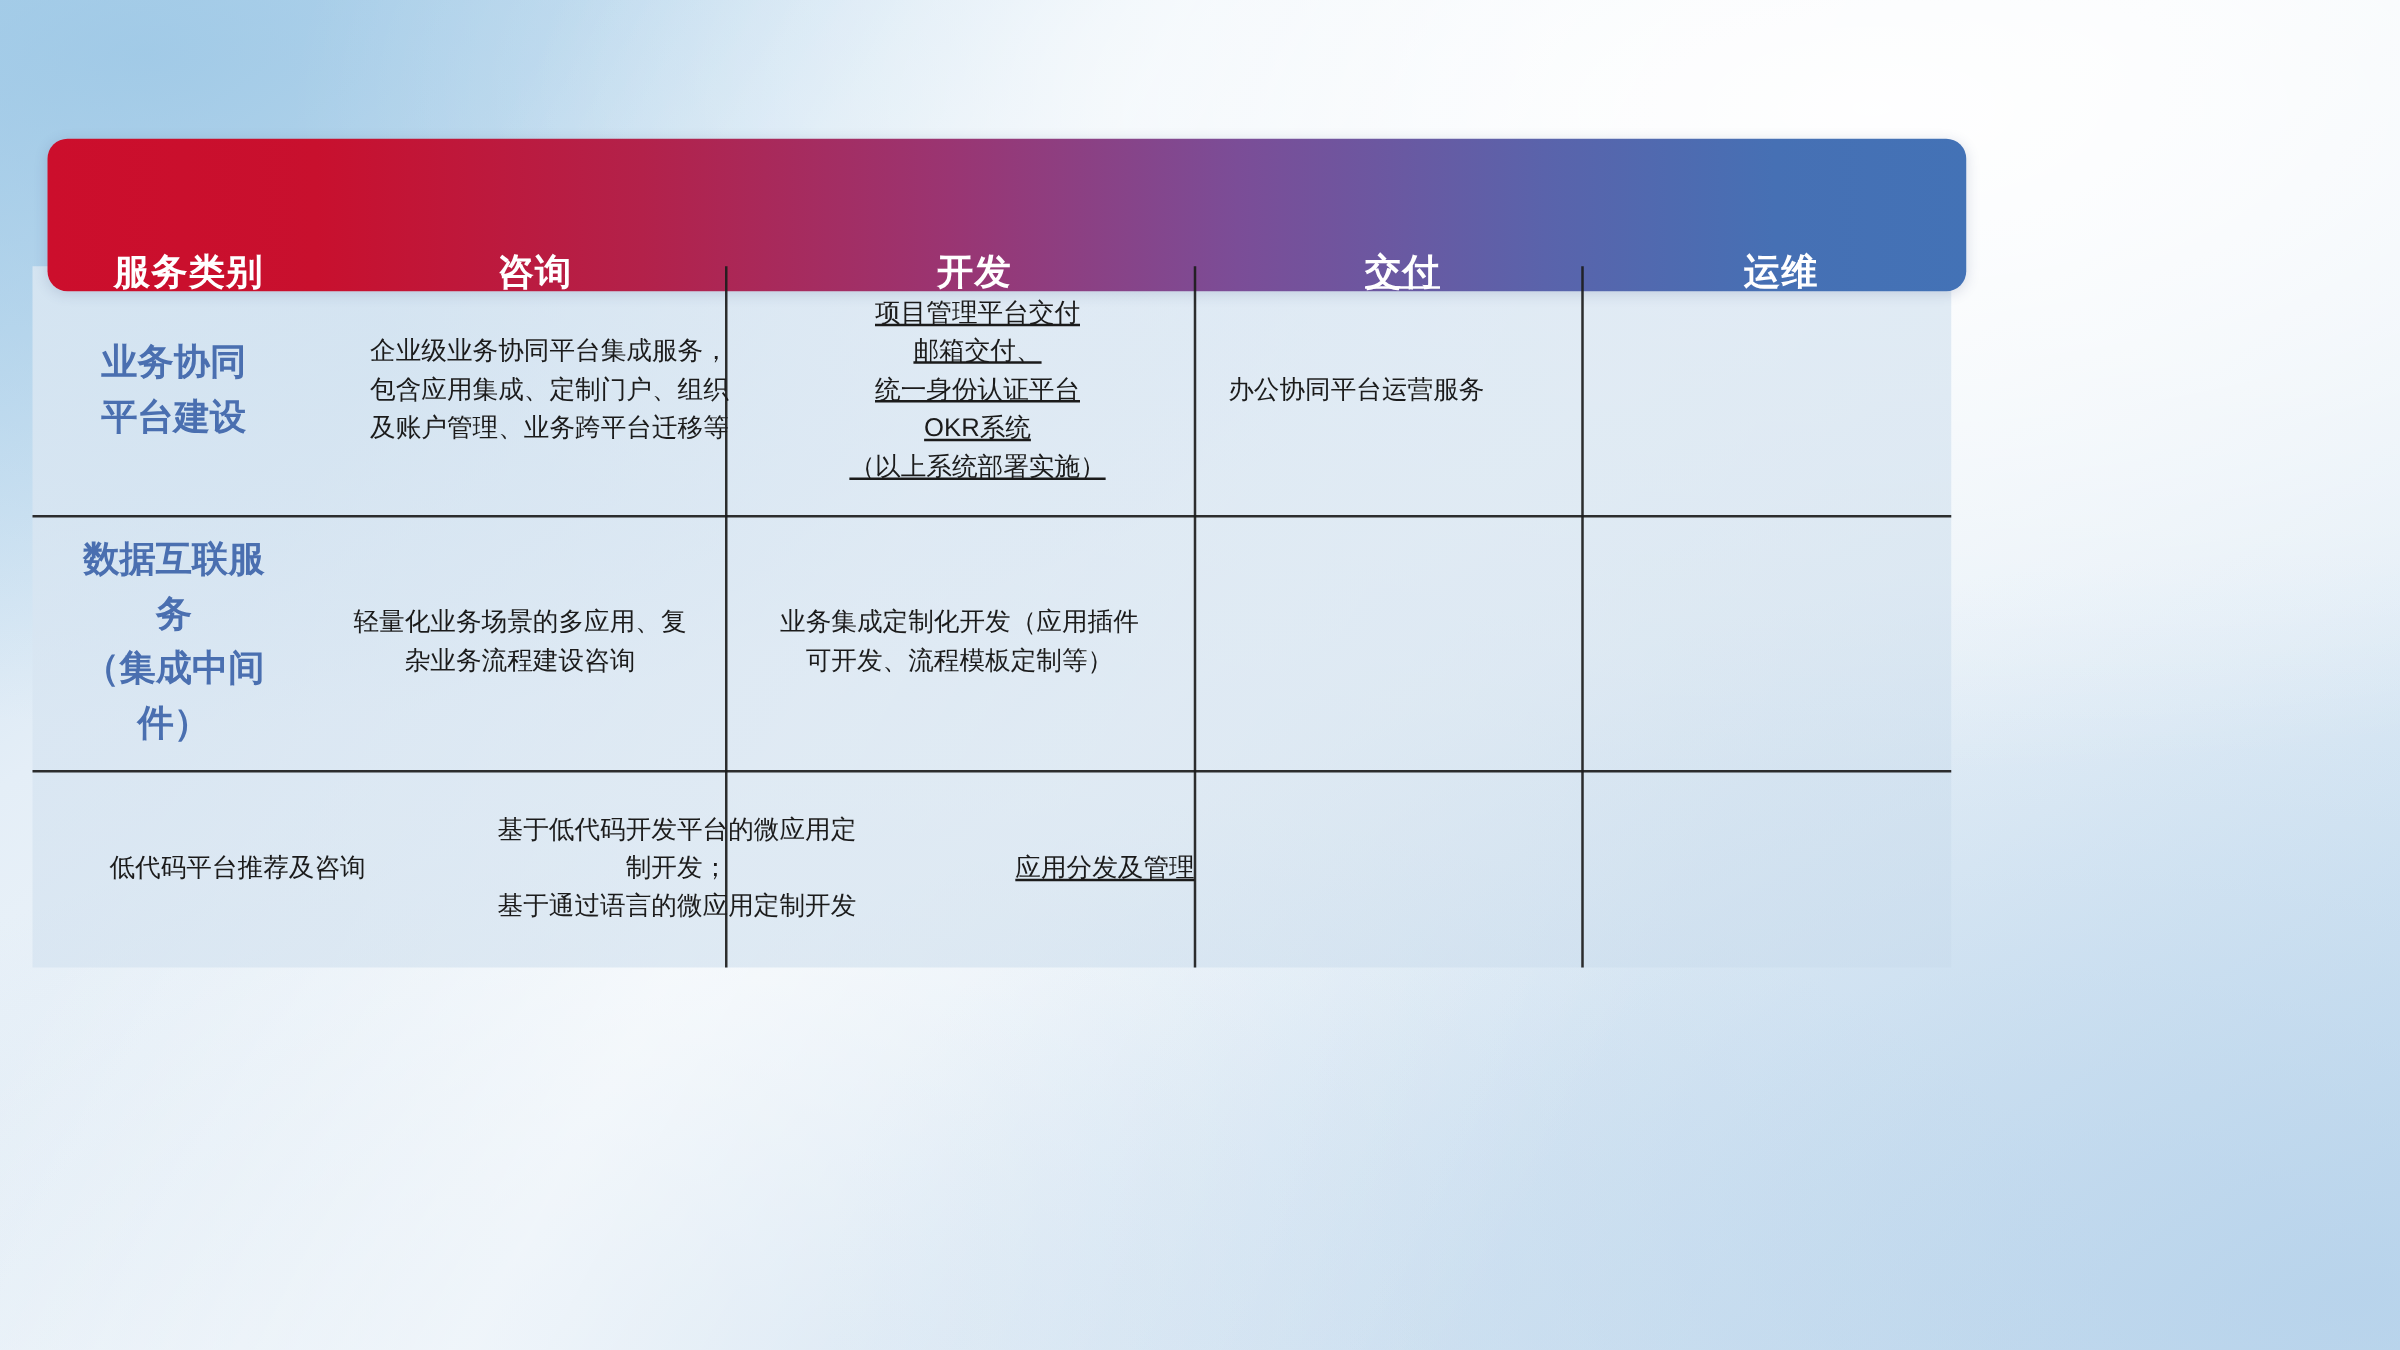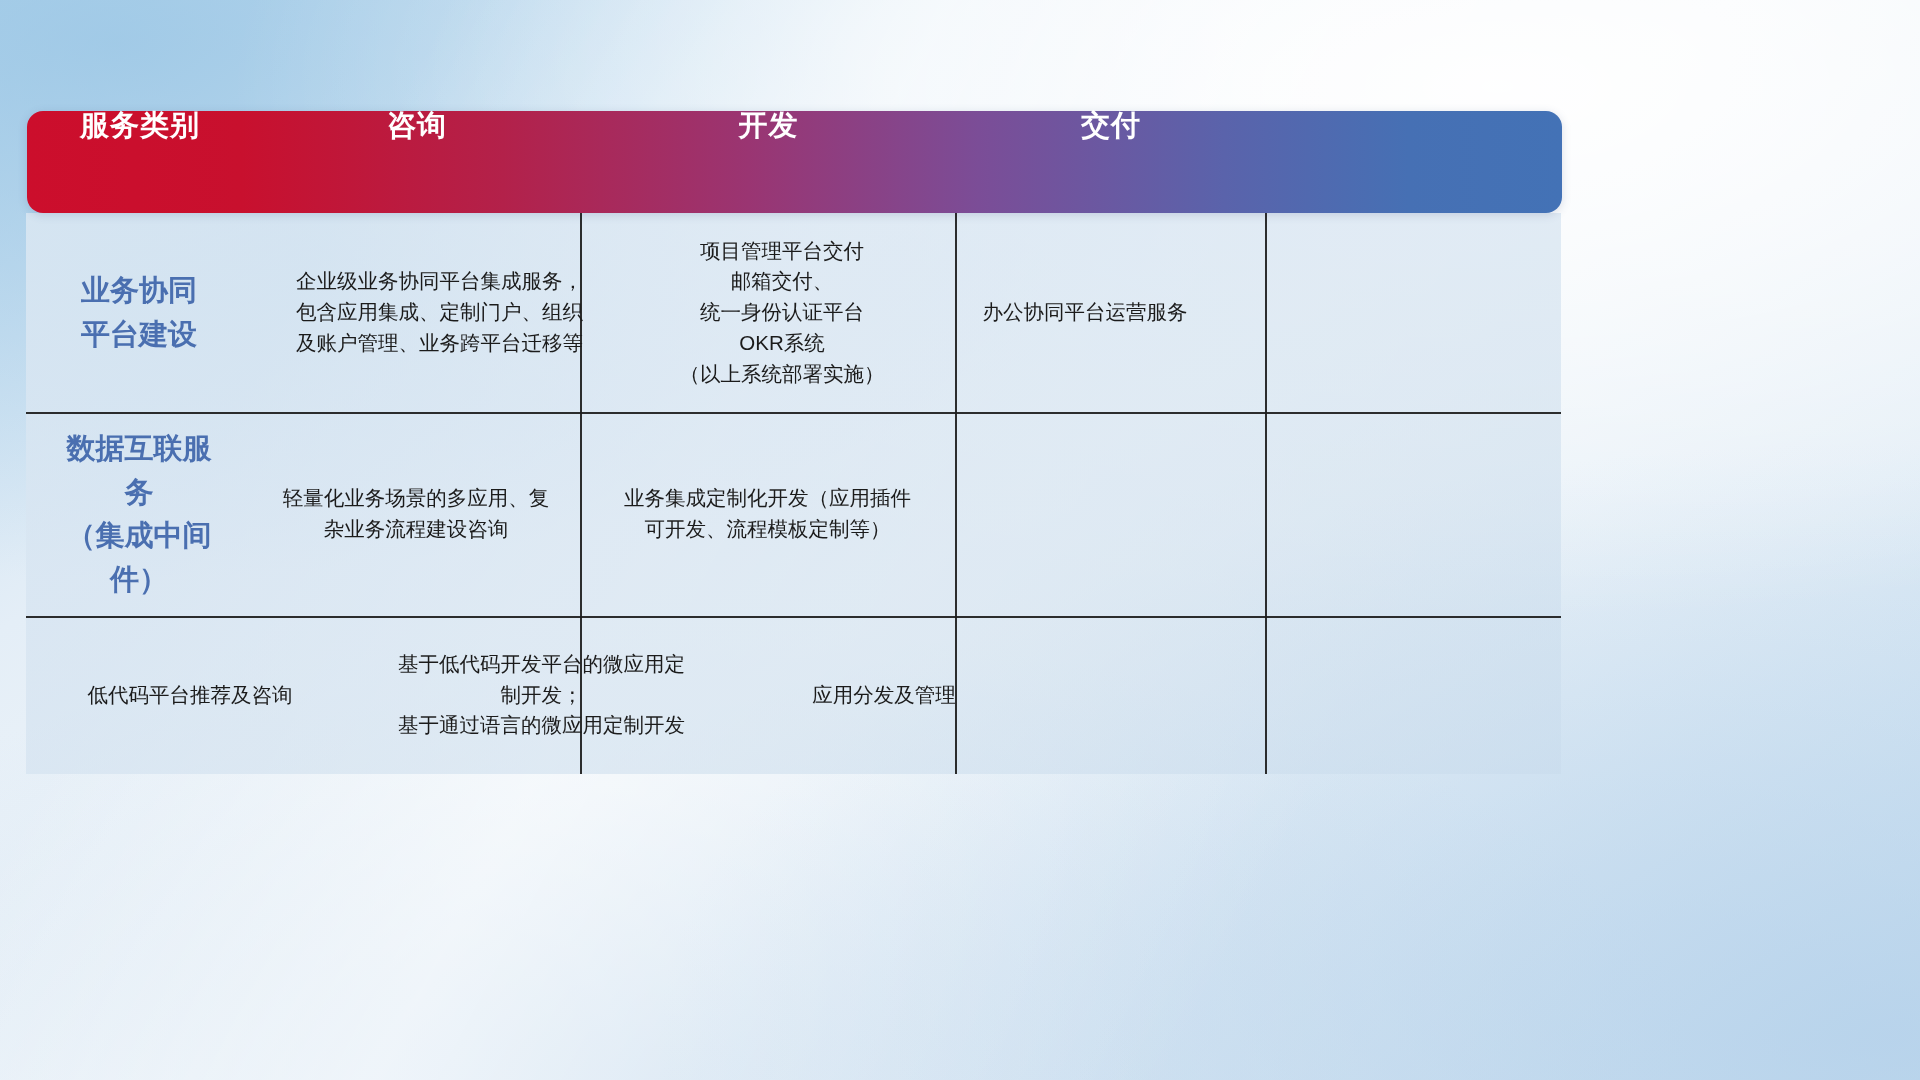--- a/index.html
+++ b/index.html
@@ -54,47 +54,47 @@
     background: linear-gradient(160deg,
         rgba(222,233,243,0.80) 0%,
         rgba(214,228,241,0.72) 35%,
         rgba(208,224,238,0.62) 70%,
         rgba(200,219,236,0.55) 100%);
   }
 
   
   #table-header {
     position: absolute;
-    left: 1px;
+    left: 12px;
     top: 0;
     width: 100%;
-    height: 102px;
+    height: 122px;
     border-radius: 16px;
     background: linear-gradient(90deg,
         #cc0e2c 0%, #c8102e 14%, #b3214a 31%,
         #9a3572 47%, #7b4d97 62%, #5a63ab 78%,
         #4670b4 90%, #4372b6 100%);
     display: flex;
-    align-items: flex-start;
+    align-items: flex-end;
     box-shadow: 0 2px 10px rgba(60,80,130,0.18);
   }
   .hcell {
     color: #ffffff;
     font-size: 29px;
     font-weight: bold;
     text-align: center;
     letter-spacing: 1px;
     line-height: 1;
   }
 
   
   .col-0 { width: 226px; }
   .col-1 { width: 328px; }
   .col-2 { width: 375px; }
-  .col-3 { width: 310px; }
+  .col-3 { width: 310px; text-decoration: underline; }
   .col-4 { width: 296px; }
 
   
   .trow {
     position: absolute;
     left: 0;
     width: 100%;
     display: flex;
     align-items: center;
   }
@@ -142,20 +142,21 @@
 
 <div id="table-wrap">
 
   <div id="table-body-panel"></div>
 
   <div id="table-header">
     <div class="hcell col-0">服务类别</div>
     <div class="hcell col-1">咨询</div>
     <div class="hcell col-2">开发</div>
     <div class="hcell col-3">交付</div>
+    <div class="hcell col-4">运维</div>
   </div>
 
   <div class="trow" id="row-0">
     <div class="cell label col-0">业务协同
 平台建设</div>
     <div class="cell col-2">企业级业务协同平台集成服务，
 包含应用集成、定制门户、组织
 及账户管理、业务跨平台迁移等</div>
     <div class="cell col-3">项目管理平台交付
 邮箱交付、

